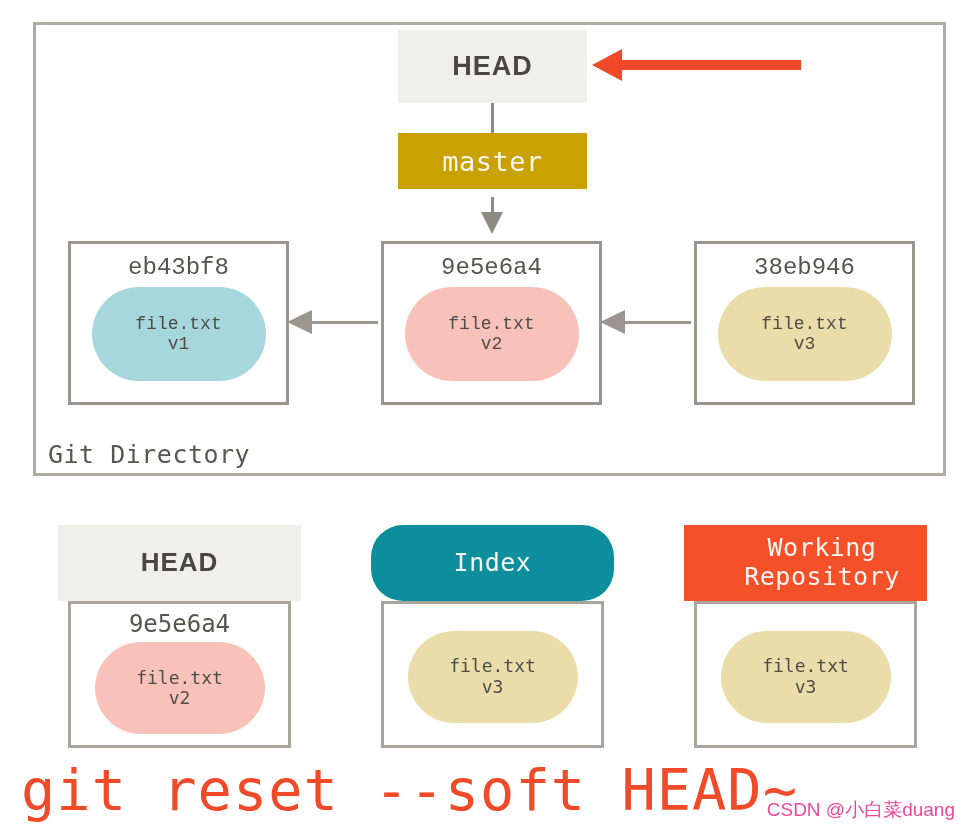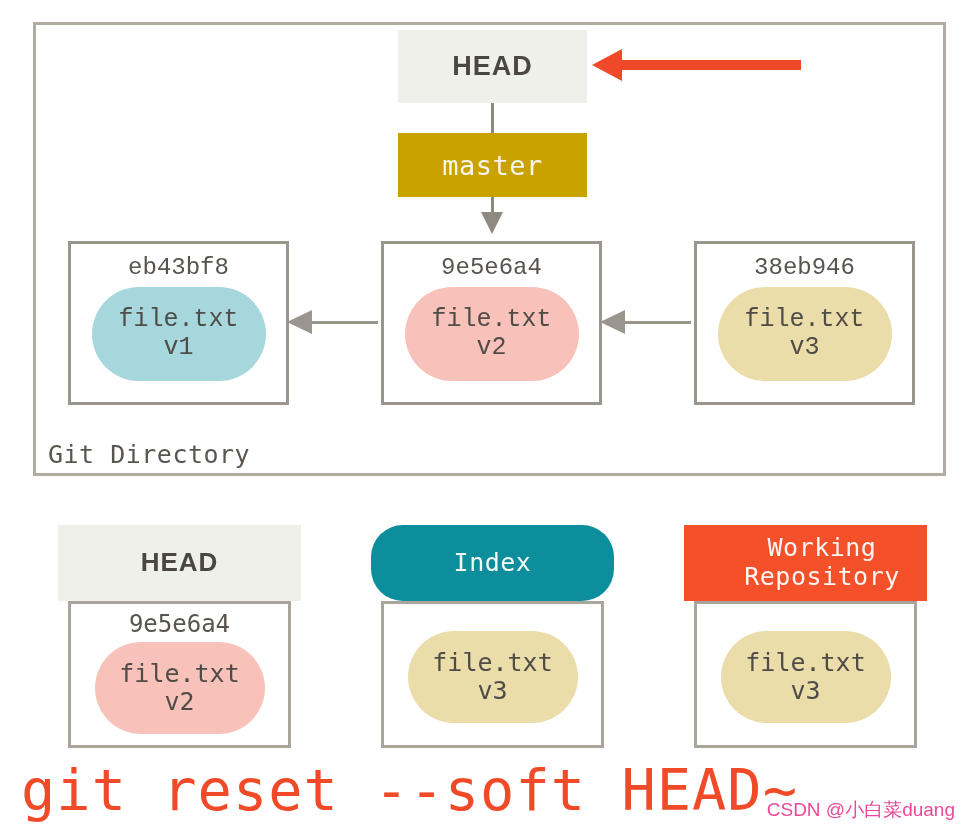--- a/index.html
+++ b/index.html
@@ -63,21 +63,21 @@
     color: #4a4743;
     letter-spacing: 1px;
   }
 
   
   .master-ref {
     position: absolute;
     left: 398px;
     top: 133px;
     width: 189px;
-    height: 64px;
+    height: 56px;
     background: #c9a200;
     display: flex;
     align-items: center;
     justify-content: center;
     box-sizing: border-box;
   }
   .master-ref-label {
     font-size: 27px;
     color: #f7f5ef;
     letter-spacing: 0.5px;
@@ -159,21 +159,21 @@
     width: 174px;
     height: 94px;
     border-radius: 47px;
     display: flex;
     flex-direction: column;
     align-items: center;
     justify-content: center;
     line-height: 1.12;
   }
   .blob-text {
-    font-size: 25px;
+    font-size: 18px;
     color: #4f4c47;
     text-align: center;
   }
   .blob-v1 { background: #a6d7dc; }
   .blob-v2 { background: #f8c2ba; }
   .blob-v3 { background: #eaddaa; }
 
   
   .hline {
     position: absolute;

